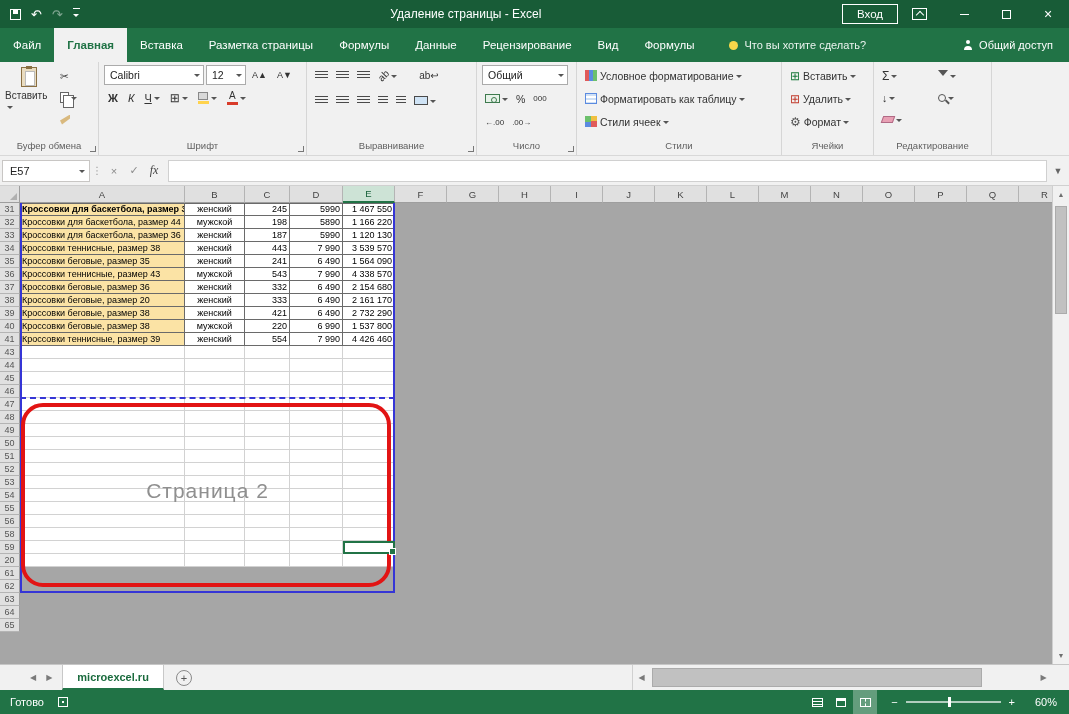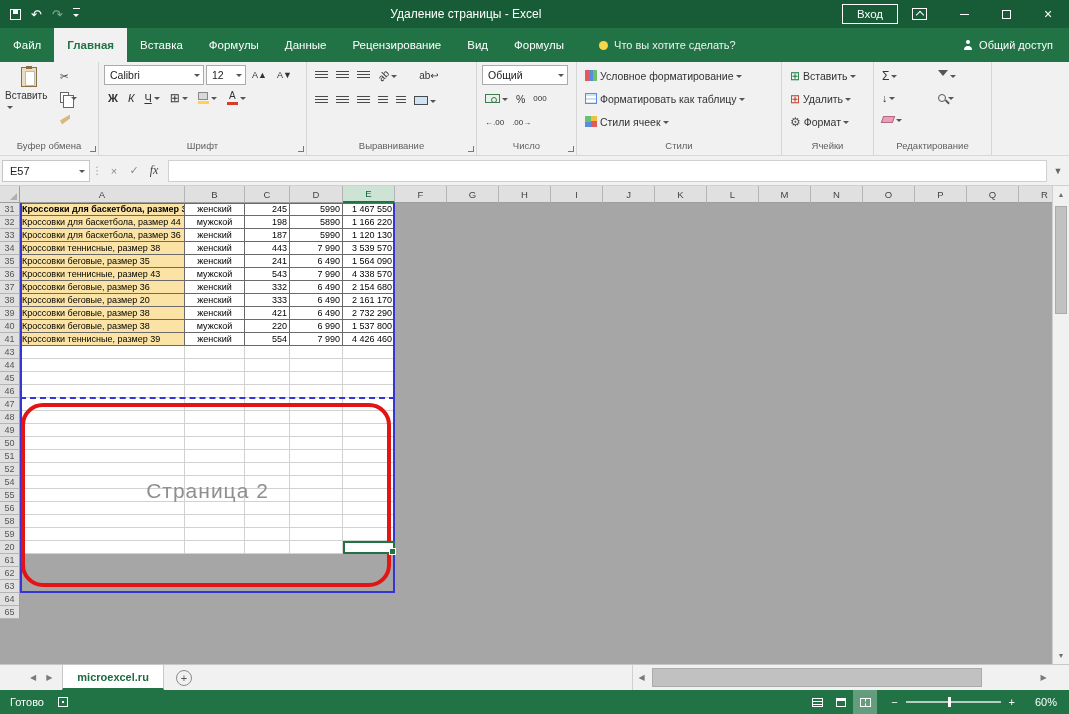--- a/index.html
+++ b/index.html
@@ -183,20 +183,21 @@
         <span class="ic-close">×</span>
       </div>
   </div>
 </div>
 
 <div class="tabstrip">
   <div style="display:flex;align-items:stretch;">
       <div class="rtab">Файл</div>
       <div class="rtab active">Главная</div>
       <div class="rtab">Вставка</div>
+      <div class="rtab">Разметка страницы</div>
       <div class="rtab">Формулы</div>
       <div class="rtab">Данные</div>
       <div class="rtab">Рецензирование</div>
       <div class="rtab">Вид</div>
       <div class="rtab">Формулы</div>
     </div>
   <div class="tellme">
     <span class="bulb"></span>
     <span>Что вы хотите сделать?</span>
   </div>
@@ -886,20 +887,41 @@
           <div class="cell" style="width: 52px;"></div>
           <div class="cell" style="width: 52px;"></div>
           <div class="cell" style="width: 52px;"></div>
           <div class="cell" style="width: 52px;"></div>
           <div class="cell" style="width: 52px;"></div>
           <div class="cell" style="width: 52px;"></div>
           <div class="cell" style="width: 52px;"></div>
           <div class="cell" style="width: 52px;"></div>
         </div>
         <div class="grow">
+          <div class="rh">53</div>
+          <div class="cell page" style="width: 165px;"></div>
+          <div class="cell page" style="width: 60px;"></div>
+          <div class="cell page" style="width: 45px;"></div>
+          <div class="cell page" style="width: 53px;"></div>
+          <div class="cell page" style="width: 52px;"></div>
+          <div class="cell" style="width: 52px;"></div>
+          <div class="cell" style="width: 52px;"></div>
+          <div class="cell" style="width: 52px;"></div>
+          <div class="cell" style="width: 52px;"></div>
+          <div class="cell" style="width: 52px;"></div>
+          <div class="cell" style="width: 52px;"></div>
+          <div class="cell" style="width: 52px;"></div>
+          <div class="cell" style="width: 52px;"></div>
+          <div class="cell" style="width: 52px;"></div>
+          <div class="cell" style="width: 52px;"></div>
+          <div class="cell" style="width: 52px;"></div>
+          <div class="cell" style="width: 52px;"></div>
+          <div class="cell" style="width: 52px;"></div>
+        </div>
+        <div class="grow">
           <div class="rh">54</div>
           <div class="cell page" style="width: 165px;"></div>
           <div class="cell page" style="width: 60px;"></div>
           <div class="cell page" style="width: 45px;"></div>
           <div class="cell page" style="width: 53px;"></div>
           <div class="cell page" style="width: 52px;"></div>
           <div class="cell" style="width: 52px;"></div>
           <div class="cell" style="width: 52px;"></div>
           <div class="cell" style="width: 52px;"></div>
           <div class="cell" style="width: 52px;"></div>

